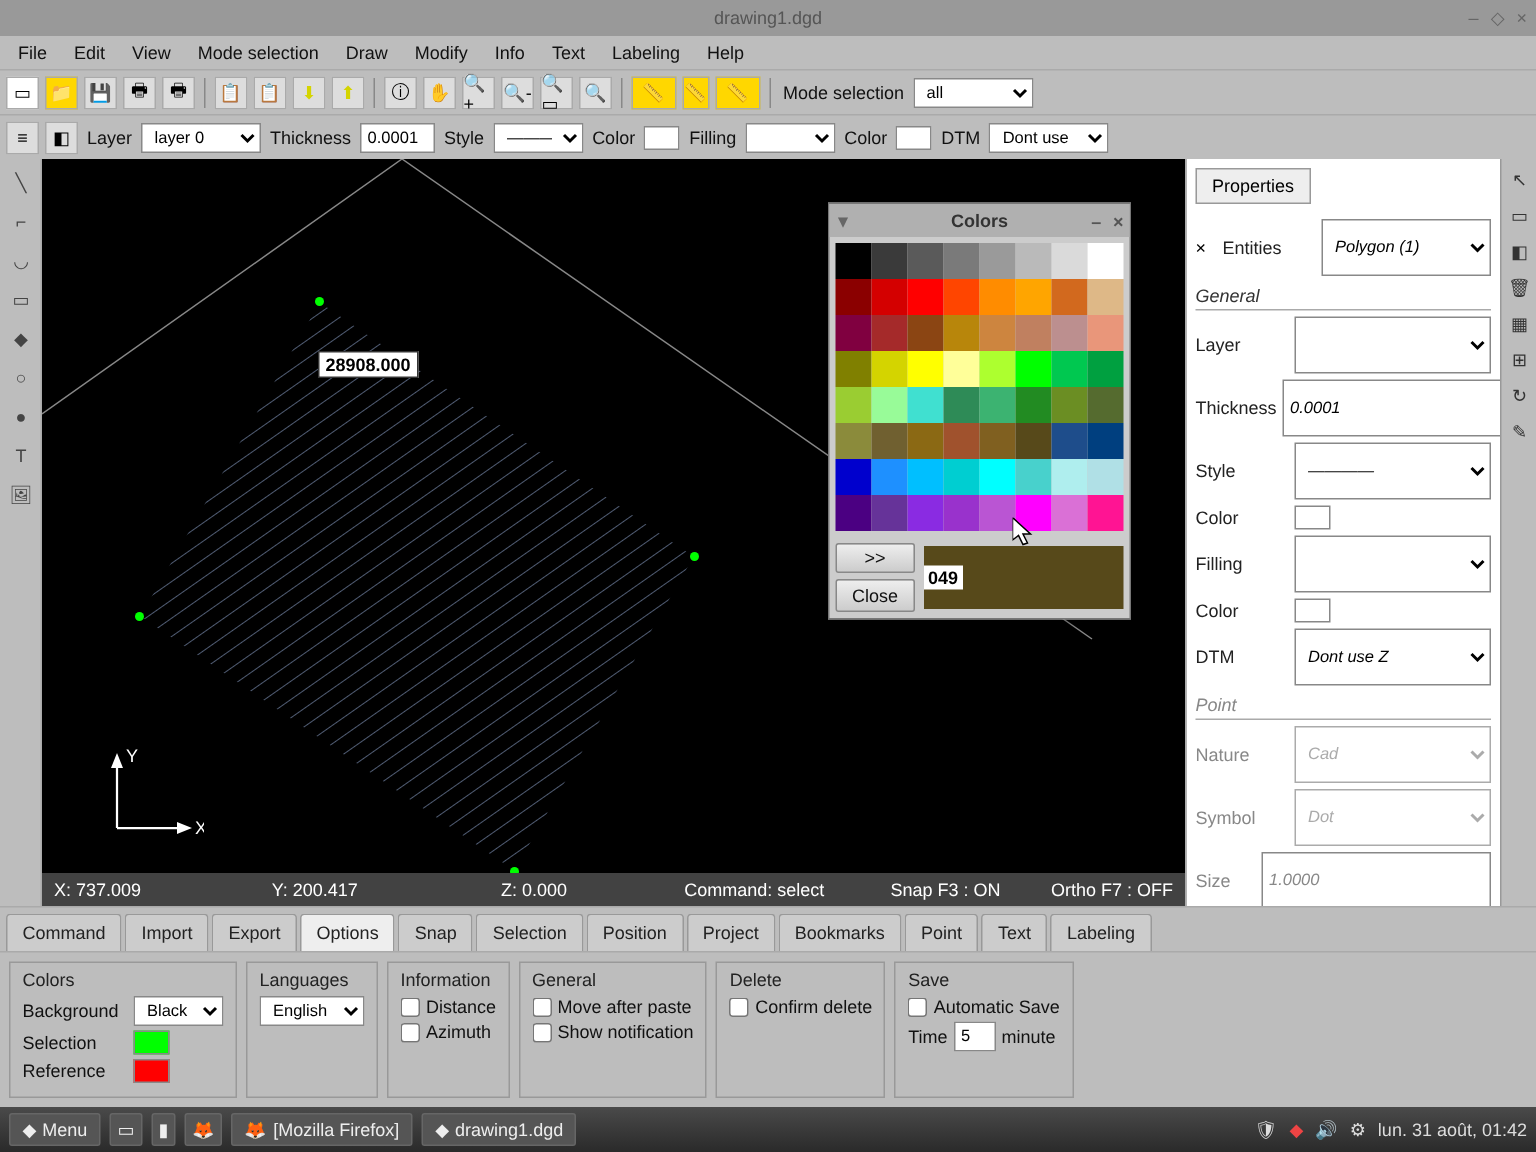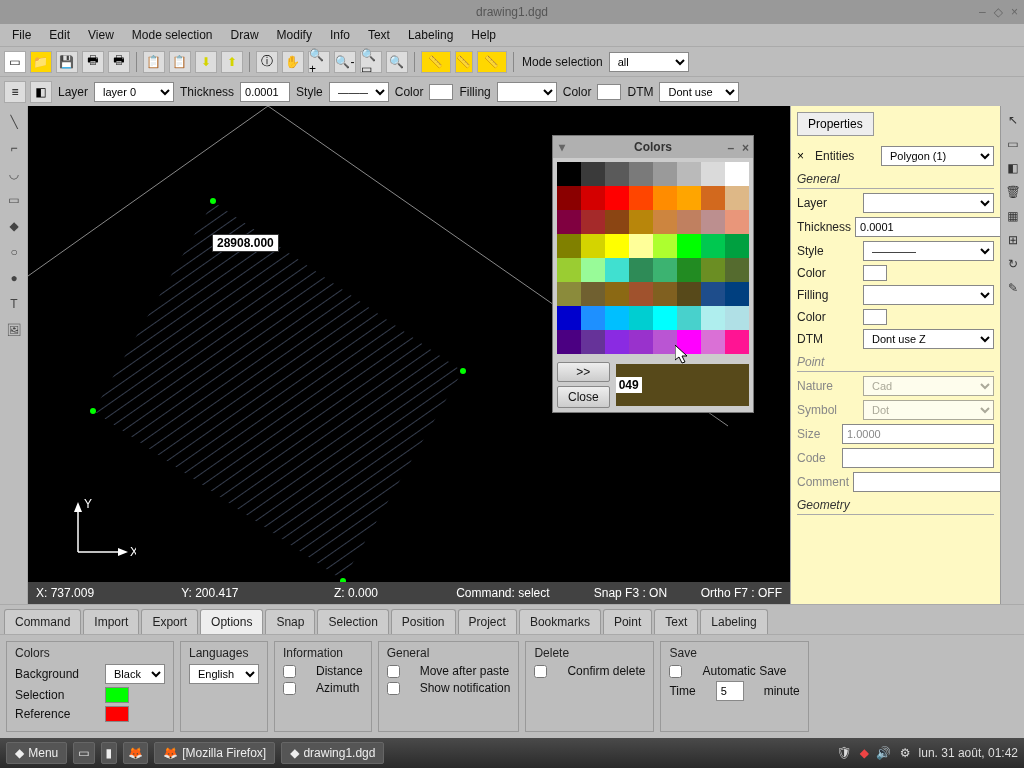--- a/index.html
+++ b/index.html
@@ -16,36 +16,36 @@
 .sw { width: 24px; height: 16px; border: 1px solid #888; background: #fff; }
 .main { flex: 1; display: flex; position: relative; background: #bdbdbd; min-height: 0; }
 .lefttools { width: 28px; background: #bdbdbd; display: flex; flex-direction: column; gap: 2px; padding: 4px 2px; border-right: 1px solid #aaa; }
 .lefttools div { width: 24px; height: 24px; display: flex; align-items: center; justify-content: center; color: #444; }
 .canvas-area { flex: 1; display: flex; flex-direction: column; min-width: 0; }
 .canvas { flex: 1; background: #000; position: relative; overflow: hidden; }
 .measurement { position: absolute; left: 184px; top: 128px; background: #fff; color: #000; font-weight: bold; padding: 1px 4px; border: 1px solid #333; }
 .axis { position: absolute; left: 38px; bottom: 15px; color: #fff; font-size: 13px; }
 .statusbar { background: #424242; color: #fff; height: 22px; display: flex; align-items: center; padding: 0 8px; font-size: 11px; }
 .statusbar span { white-space: nowrap; }
-.rightpanel { width: 210px; background: #fef9c3; border-left: 1px solid #aaa; padding: 6px; overflow-y: auto; font-size: 11px; }
+.rightpanel { width: 210px; background: #ffffff; border-left: 1px solid #aaa; padding: 6px; overflow-y: auto; font-size: 11px; }
 .rightpanel .tab { background: #eee; border: 1px solid #999; padding: 4px 10px; display: inline-block; }
 .proprow { display: flex; align-items: center; margin: 4px 0; gap: 4px; }
 .proprow label { width: 62px; color: #222; }
 .proprow.dim label, .proprow.dim input, .proprow.dim select { color: #888; }
-.proprow input, .proprow select { flex: 1; height: 20px; }
+.proprow input, .proprow select { flex: 1; height: 38px; font-style: italic; }
 .sechead { font-style: italic; color: #333; margin: 6px 0 2px; border-bottom: 1px solid #aaa; padding-bottom: 2px; }
 .righttools { width: 24px; background: #bdbdbd; display: flex; flex-direction: column; gap: 4px; padding: 4px 2px; border-left: 1px solid #999; }
 .righttools div { width: 20px; height: 20px; display: flex; align-items: center; justify-content: center; color: #333; }
 .tabsrow { background: #bdbdbd; height: 30px; display: flex; align-items: flex-end; gap: 2px; padding: 0 4px; border-top: 1px solid #aaa; }
 .tabsrow span { background: #ccc; border: 1px solid #999; border-bottom: none; padding: 5px 10px; border-radius: 3px 3px 0 0; color: #222; }
 .tabsrow span.active { background: #eee; }
 .options-panel { background: #bdbdbd; flex: 0 0 auto; display: flex; padding: 6px; gap: 6px; border-top: 1px solid #aaa; }
 .optgroup { border: 1px solid #999; padding: 4px 8px 6px; background: #bdbdbd; }
 .optgroup .title { color: #222; margin-bottom: 4px; }
-.optrow { display: flex; align-items: center; gap: 20px; margin: 3px 0; color: #111; }
+.optrow { display: flex; align-items: center; gap: 4px; margin: 3px 0; color: #111; }
 .btn { background: linear-gradient(#eee,#ccc); border: 1px solid #888; padding: 3px 10px; border-radius: 2px; color: #111; }
 .colors-popup { position: absolute; left: 552px; top: 135px; width: 202px; background: #ccc; border: 1px solid #777; box-shadow: 2px 2px 6px rgba(0,0,0,.3); z-index: 100; }
 .colors-popup .cp-title { background: #b0b0b0; height: 22px; display: flex; align-items: center; justify-content: center; position: relative; color: #333; font-weight: bold; }
 .colors-popup .cp-title .cp-ctrl { position: absolute; right: 4px; font-size: 14px; color: #555; }
 .swatches { display: grid; grid-template-columns: repeat(8, 1fr); padding: 4px; gap: 0; }
 .swatches div { height: 24px; }
 .cp-bottom { display: flex; align-items: center; gap: 6px; padding: 4px; }
 .cp-preview { flex: 1; height: 42px; background: #57491a; display: flex; align-items: center; justify-content: flex-start; position: relative; }
 .cp-preview span { background: #fff; padding: 1px 3px; font-weight: bold; }
 .cp-btncol { display: flex; flex-direction: column; gap: 4px; }

